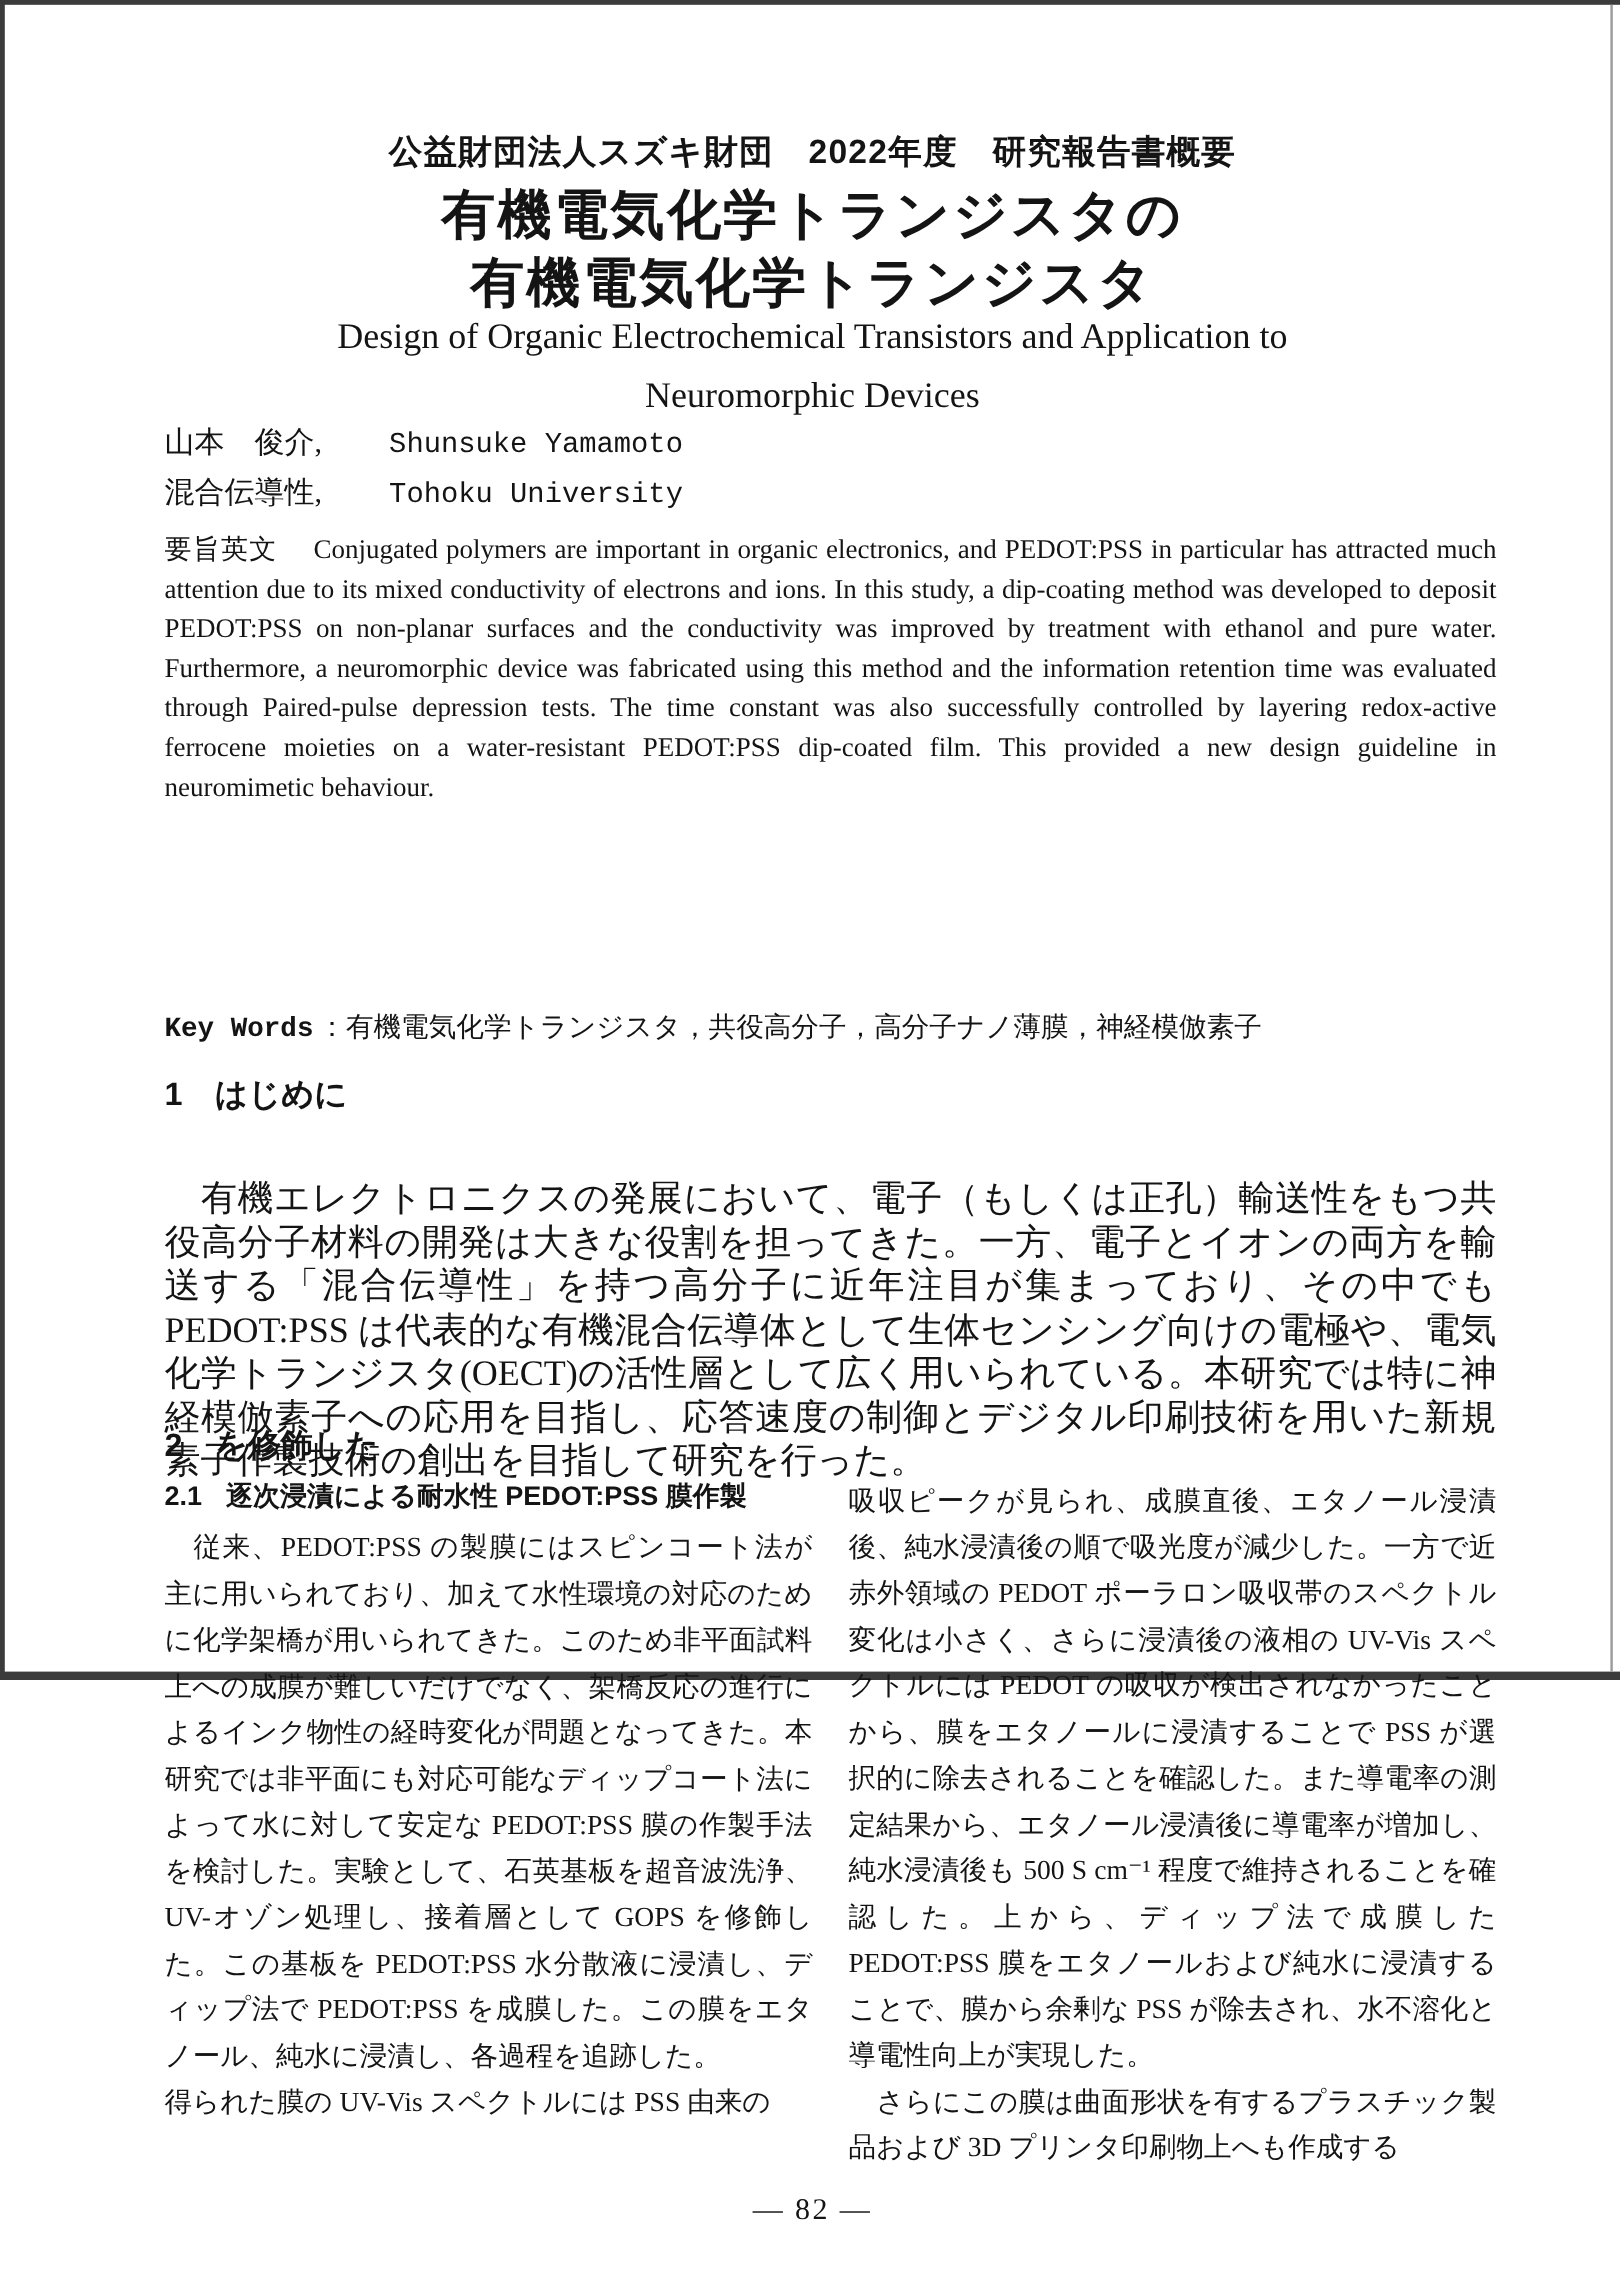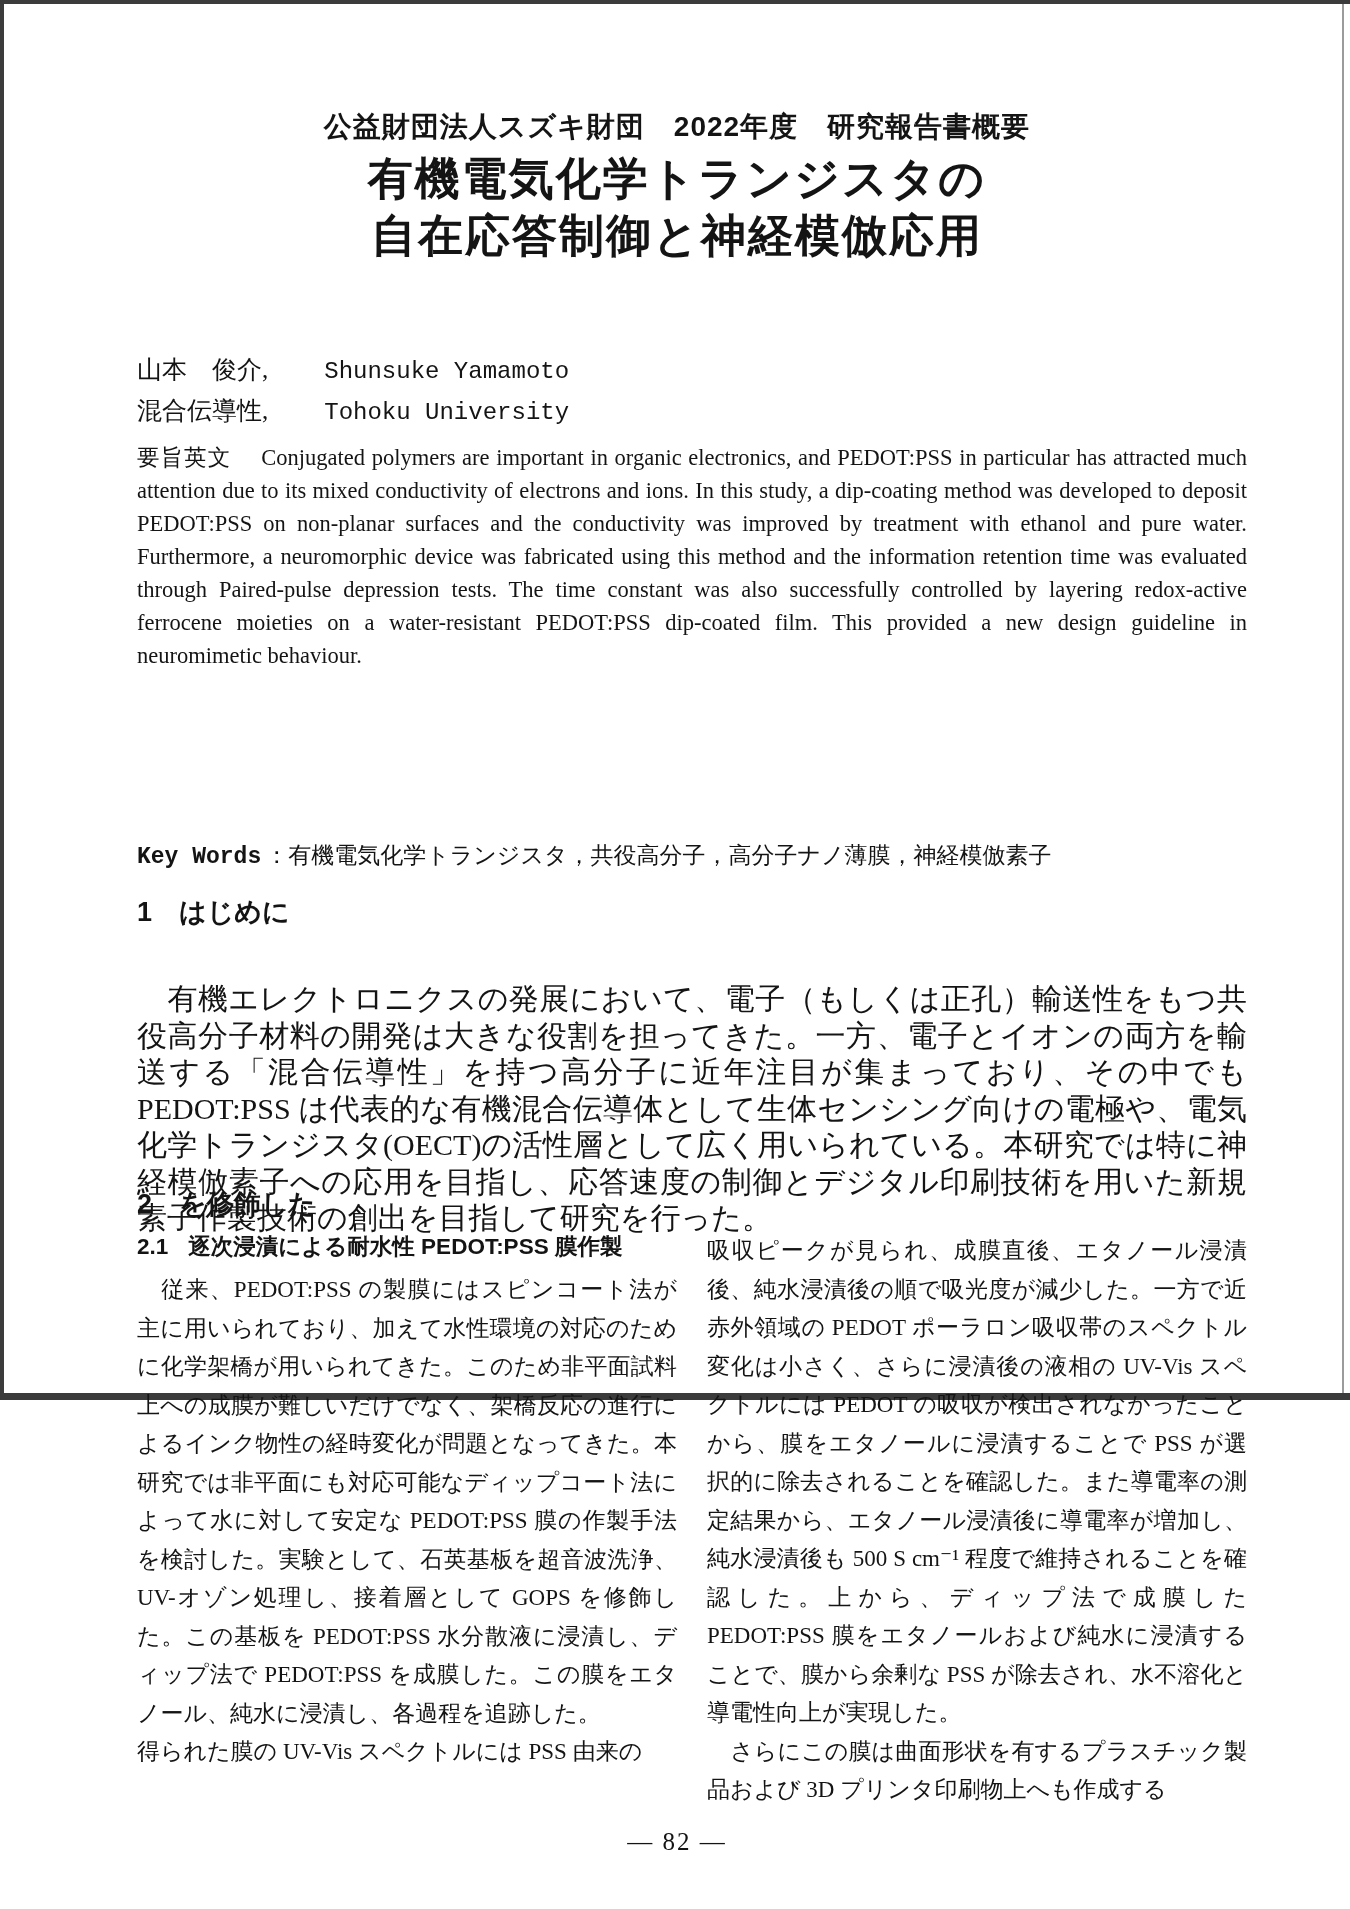--- a/index.html
+++ b/index.html
@@ -78,23 +78,27 @@
 </style>
 </head>
 <body>
 
 <div class="page">
 
   <div class="report-header">公益財団法人スズキ財団　2022年度　研究報告書概要</div>
 
   <div class="title-ja">
     <div>有機電気化学トランジスタの</div>
-    <div>自在応答制御と神経模倣応用</div>
+    <div>有機電気化学トランジスタ</div>
   </div>
 
+  <div class="title-en">
+    <div>Design of Organic Electrochemical Transistors and Application to</div>
+    <div>Neuromorphic Devices</div>
+  </div>
 
   <div class="authors">
     <div class="author-line">
       <span class="ja">山本　俊介,</span><span class="en">Shunsuke Yamamoto</span>
     </div>
     <div class="author-line">
       <span class="ja">混合伝導性,</span><span class="en">Tohoku University</span>
     </div>
   </div>
 

